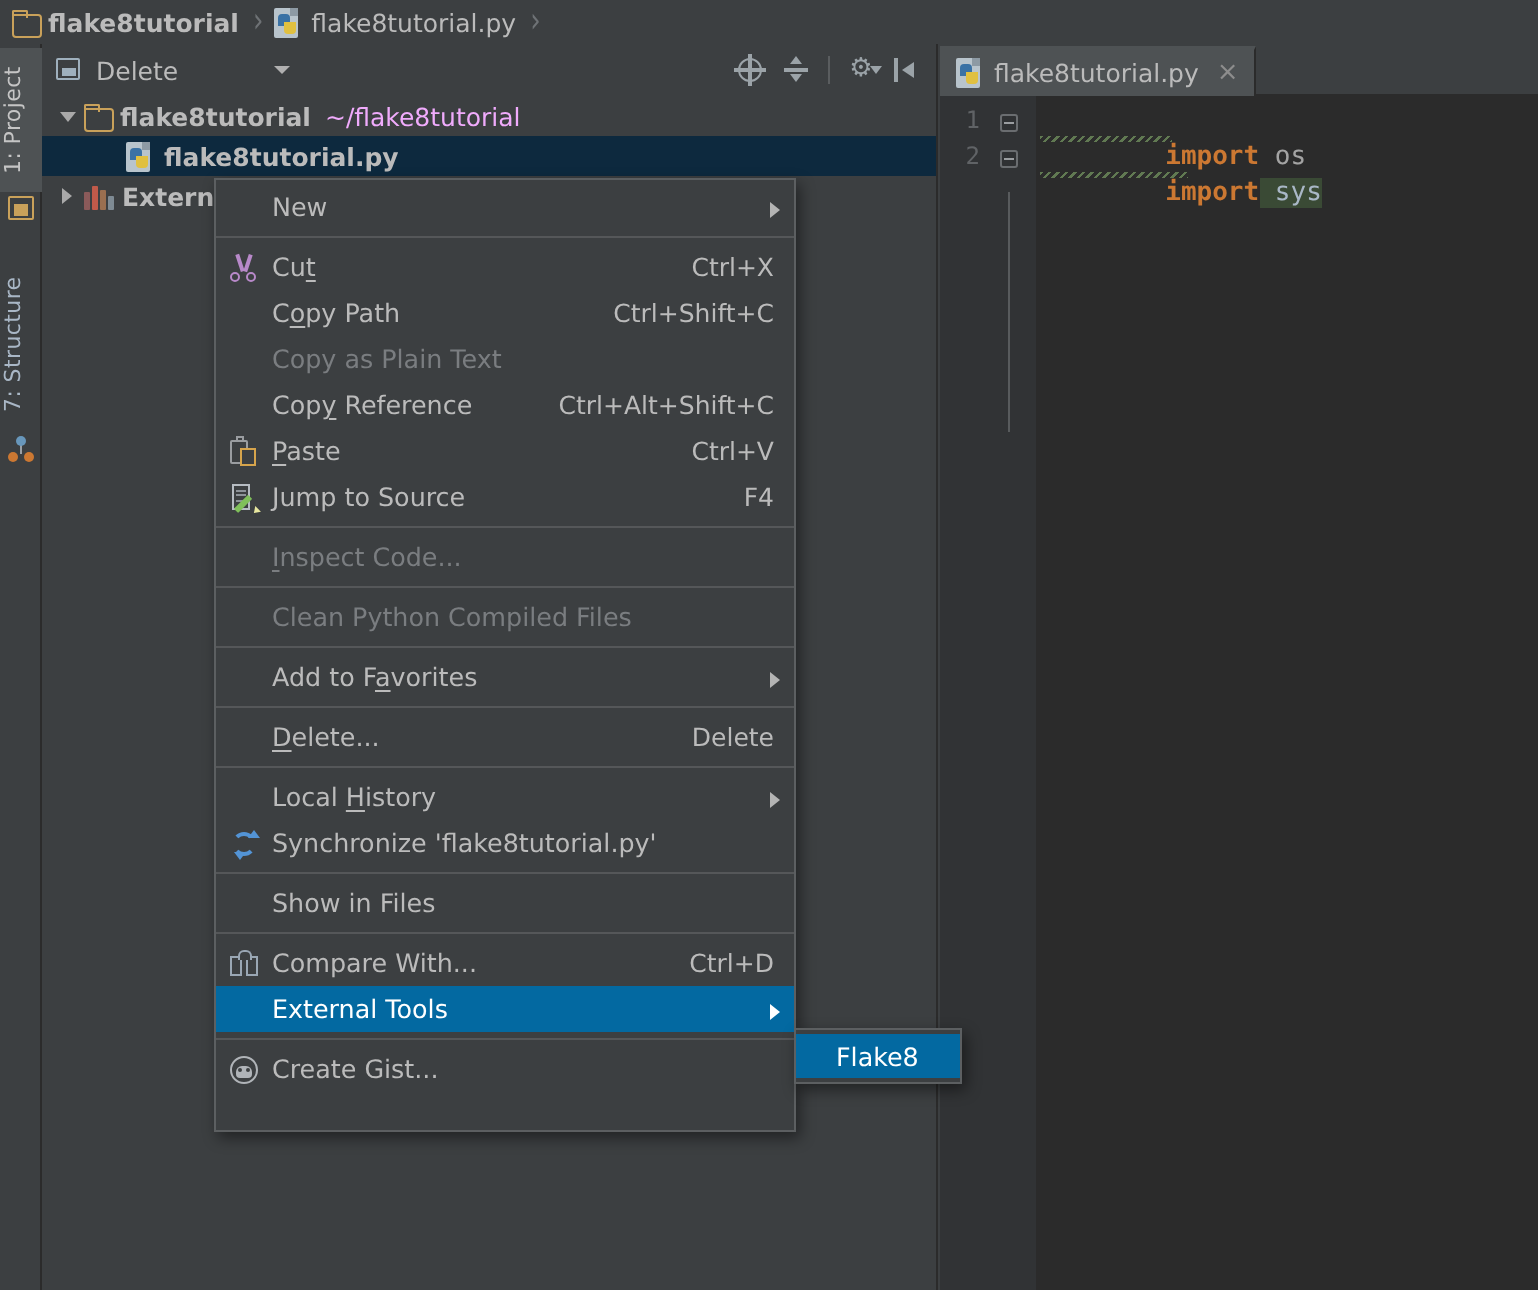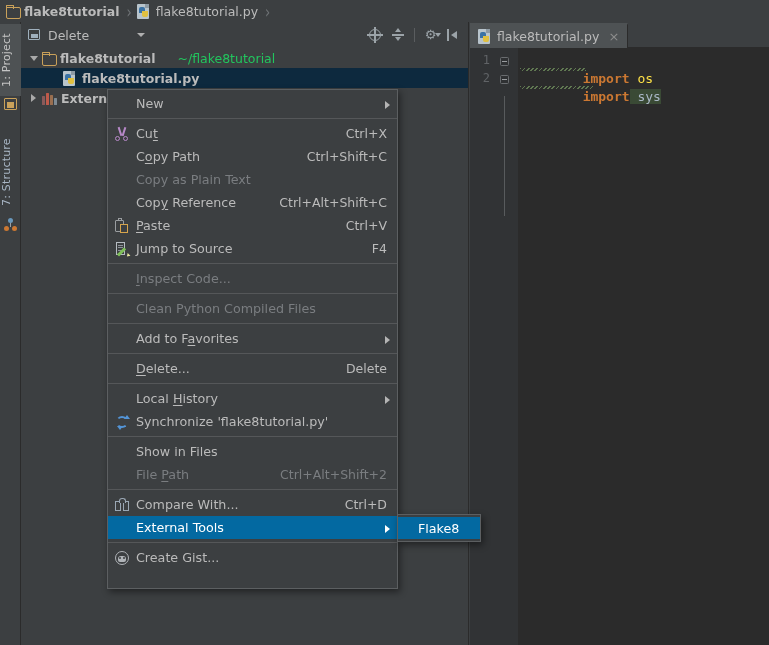--- a/index.html
+++ b/index.html
@@ -180,21 +180,21 @@
     border-left: 4.5px solid transparent; border-right: 4.5px solid transparent;
     border-top: 5px solid #a9a9a9;
   }
   .tw.closed::after {
     content: ""; position: absolute; left: 5px; top: 5.5px; width: 0; height: 0;
     border-top: 4.5px solid transparent; border-bottom: 4.5px solid transparent;
     border-left: 5px solid #a9a9a9;
   }
   .tree-ico { flex: 0 0 auto; margin-right: 5px; display: flex; align-items: center; }
   .tree-name { color: #bbbbbb; font-weight: bold; }
-  .tree-path { color: #22c55e; margin-left: 22px; font-weight: normal; }
+  .tree-path { color: #f0abfc; margin-left: 7px; font-weight: normal; }
   .lib-ico { width: 14px; height: 13px; position: relative; }
   .lib-ico i {
     position: absolute; bottom: 0; width: 3.4px; border-radius: 0.5px;
   }
   .lib-ico i:nth-child(1) { left: 0px;   height: 9px;  background: #8a5a5a; }
   .lib-ico i:nth-child(2) { left: 4px;   height: 12px; background: #c05a4a; }
   .lib-ico i:nth-child(3) { left: 8px;   height: 10px; background: #9a6f50; }
   .lib-ico i:nth-child(4) { left: 11.6px;height: 7px;  background: #7e8a93; }
 
   
@@ -235,21 +235,21 @@
     background: #9a9da0;
   }
   #fold-line {
     position: absolute; left: 34px; top: 48px; width: 1.3px; height: 120px; background: #585b5d;
   }
   .code-line {
     position: absolute; left: 50px; font-size: 13px; line-height: 18px;
     font-family: "DejaVu Sans Mono", "Liberation Mono", monospace; white-space: pre;
   }
   .kw { color: #cc7832; font-weight: bold; }
-  .ident { color: #fde047; }
+  .ident { color: #a3a3a3; }
   .ident-hl { color: #a9b7c6; background: #3a4a35; }
   .squiggle {
     position: absolute; left: 50px; height: 3px;
     background-image: repeating-linear-gradient(135deg,
       #6a8759 0px, #6a8759 1.2px, transparent 1.2px, transparent 3px);
     opacity: 0.85;
   }
 
   
   #context-menu {
@@ -603,24 +603,20 @@
           <span class="ring"></span>
           <span class="a1"></span>
           <span class="a2"></span>
         </span>
         <span class="mi-label">Synchronize 'flake8tutorial.py'</span>
       </div>
       <div class="mi-sep"></div>
       <div class="mi">
         <span class="mi-label">Show in Files</span>
       </div>
-      <div class="mi disabled">
-        <span class="mi-label">File <span class="u">P</span>ath</span>
-        <span class="mi-accel">Ctrl+Alt+Shift+2</span>
-      </div>
       <div class="mi-sep"></div>
       <div class="mi">
         <span class="mi-ico ico-compare">
           <span class="b"></span>
           <span class="b"></span>
           <span class="hd"></span>
         </span>
         <span class="mi-label">Compare With...</span>
         <span class="mi-accel">Ctrl+D</span>
       </div>

